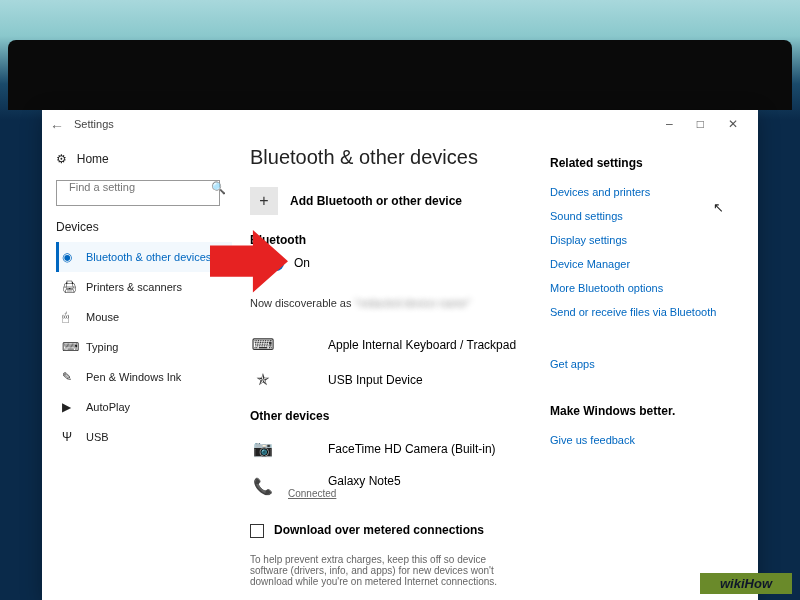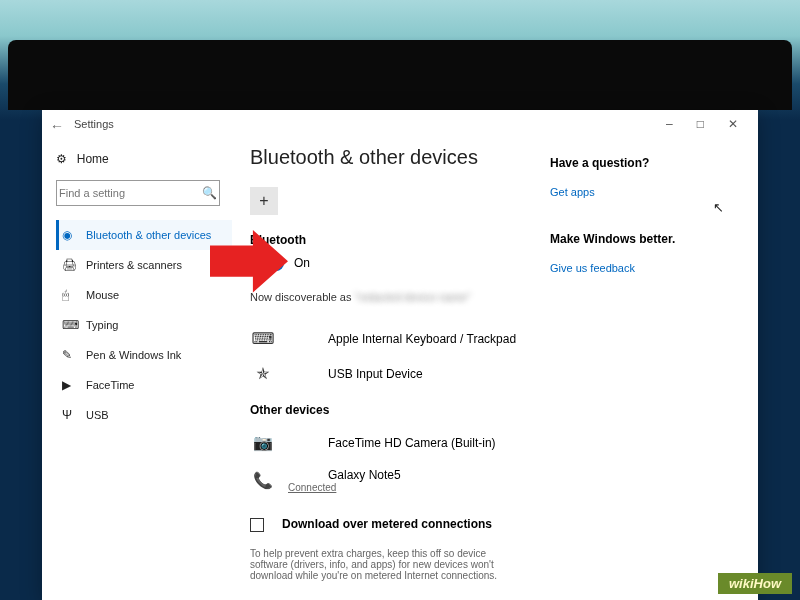--- a/index.html
+++ b/index.html
@@ -7,55 +7,55 @@
 .monitor-bezel { position:absolute; top:40px; left:8px; right:8px; height:70px; background:#0a0a0a; border-radius:8px 8px 0 0; }
 .window { position:absolute; top:110px; left:42px; right:42px; bottom:0; background:#fff; display:flex; flex-direction:column; box-shadow:0 4px 20px rgba(0,0,0,0.3); }
 .titlebar { height:28px; display:flex; align-items:center; padding:0 8px; }
 .back-arrow { width:18px; font-size:14px; color:#666; cursor:pointer; }
 .title-txt { font-size:11px; color:#444; margin-left:6px; }
 .win-controls { margin-left:auto; display:flex; gap:12px; font-size:12px; color:#555; padding-right:6px; }
 .win-controls span { cursor:pointer; padding:0 6px; }
 .content { flex:1; display:flex; overflow:hidden; }
 .sidebar { width:190px; padding:8px 0 8px 14px; border-right:none; }
 .home-row { display:flex; align-items:center; gap:10px; padding:6px 0; font-size:12px; color:#222; cursor:pointer; }
-.search-box { margin:8px 12px 14px 0; border:1px solid #999; height:26px; display:flex; align-items:center; padding:0 2px; }
+.search-box { margin:8px 12px 14px 0; border:1px solid #999; height:26px; display:flex; align-items:flex-start; padding:0 12px; }
 .search-box input { border:none; outline:none; flex:1; font-size:11px; }
 .search-box .lens { font-size:12px; color:#555; }
 .group-label { font-size:12px; color:#222; margin:6px 0 8px 0; }
 .nav-item { display:flex; align-items:center; gap:10px; padding:8px 6px; font-size:11px; color:#222; cursor:pointer; }
 .nav-item.active { color:#0067c0; border-left:3px solid #0067c0; padding-left:3px; background:#f2f8fd; }
 .nav-item .icon { width:14px; font-size:12px; color:inherit; }
 .main { flex:1; padding:8px 18px 8px 18px; display:flex; gap:28px; overflow:auto; }
 .main-col { flex:1; max-width:340px; }
 h1 { font-size:20px; font-weight:400; color:#222; margin-bottom:18px; }
 .add-row { display:flex; align-items:center; gap:12px; margin-bottom:18px; cursor:pointer; }
 .plus-box { width:28px; height:28px; background:#e6e6e6; display:flex; align-items:center; justify-content:center; font-size:16px; color:#333; }
 .add-row .lbl { font-size:12px; font-weight:600; }
 .section-head { font-size:12px; font-weight:600; margin:10px 0 8px 0; }
-.toggle-row { display:flex; align-items:center; gap:10px; margin-bottom:20px; }
+.toggle-row { display:flex; align-items:center; gap:10px; margin-bottom:26px; }
 .toggle { width:34px; height:16px; background:#0067c0; border-radius:10px; position:relative; cursor:pointer; }
 .toggle::after { content:""; position:absolute; right:2px; top:2px; width:12px; height:12px; background:#fff; border-radius:50%; }
 .toggle-row .state { font-size:12px; }
 .discover { font-size:11px; color:#333; margin-bottom:18px; }
 .blur { color:transparent; text-shadow:0 0 6px #888; }
 .device-row { display:flex; align-items:center; gap:12px; padding:8px 0; cursor:pointer; }
 .device-row .dicon { width:26px; font-size:16px; text-align:center; color:#333; }
 .device-row .dname { font-size:12px;margin-left:40px; }
 .device-row .dsub { font-size:10px; color:#666;text-decoration:underline; }
-.meter-row { display:flex; align-items:flex-start; gap:18px; margin-top:16px; }
+.meter-row { display:flex; align-items:flex-start; gap:10px; margin-top:16px; }
 .cb { width:14px; height:14px; border:1px solid #333; margin-top:1px; cursor:pointer; }
 .meter-row .mtxt { font-size:12px; font-weight:600; }
 .meter-desc { font-size:10px; color:#666; margin-top:16px; max-width:300px; }
 .right-col { width:190px; font-size:11px; padding-top:10px; }
 .rhead { font-size:12px; font-weight:600; margin-bottom:10px; }
 .rlink { color:#0067c0; padding:6px 0; cursor:pointer; display:block; }
 .right-col .block { margin-bottom:28px; }
 .red-arrow { position:absolute; top:230px; left:210px; width:78px; height:78px; pointer-events:none; }
 .red-arrow svg { width:100%; height:100%; }
-.wikihow { position:absolute; bottom:6px; right:8px; background:#6a8a2a; color:#fef9c3; font-size:13px; font-style:italic; padding:3px 11px; font-weight:600; }
+.wikihow { position:absolute; bottom:6px; right:8px; background:#6a8a2a; color:#0f172a; font-size:13px; font-style:italic; padding:3px 20px; font-weight:600; }
 .cursor { position:absolute; top:200px; right:76px; font-size:13px; color:#222; }
 </style>
 </head>
 <body>
 
 <div class="monitor-bezel"></div>
 
 <div class="window">
   <div class="titlebar">
     <span class="back-arrow">←</span>
@@ -70,20 +70,21 @@
   <div class="content">
     <div class="sidebar">
       <div class="home-row">
         <span class="icon">⚙</span>
         <span>Home</span>
       </div>
       <div class="search-box">
         <input placeholder="Find a setting" style="">
         <span class="lens">🔍</span>
       </div>
+      <div class="group-label">Devices</div>
 
       <div class="nav-item active">
         <span class="icon">◉</span>
         <span>Bluetooth &amp; other devices</span>
       </div>
       <div class="nav-item">
         <span class="icon">🖨</span>
         <span>Printers &amp; scanners</span>
       </div>
       <div class="nav-item">
@@ -93,34 +94,35 @@
       <div class="nav-item">
         <span class="icon">⌨</span>
         <span>Typing</span>
       </div>
       <div class="nav-item">
         <span class="icon">✎</span>
         <span>Pen &amp; Windows Ink</span>
       </div>
       <div class="nav-item">
         <span class="icon">▶</span>
-        <span>FaceTime</span>
+        <span>AutoPlay</span>
       </div>
       <div class="nav-item">
         <span class="icon">Ψ</span>
         <span>USB</span>
       </div>
     </div>
 
     <div class="main">
       <div class="main-col">
         <h1>Bluetooth &amp; other devices</h1>
 
         <div class="add-row">
           <div class="plus-box">+</div>
+          <span class="lbl">Add Bluetooth or other device</span>
         </div>
 
         <div class="section-head">Bluetooth</div>
         <div class="toggle-row">
           <div class="toggle"></div>
           <span class="state">On</span>
         </div>
         <div class="discover">
           <span>Now discoverable as </span><span class="blur">"redacted device name"</span>
         </div>
@@ -151,21 +153,29 @@
           <div class="cb"></div>
           <div>
             <div class="mtxt">Download over metered connections</div>
           </div>
         </div>
         <div class="meter-desc">To help prevent extra charges, keep this off so device software (drivers, info, and apps) for new devices won't download while you're on metered Internet connections.</div>
       </div>
 
       <div class="right-col">
         <div class="block">
-          <div class="rhead">Have a question?</div>
+          <div class="rhead">Related settings</div>
+          <a class="rlink">Devices and printers</a>
+          <a class="rlink">Sound settings</a>
+          <a class="rlink">Display settings</a>
+          <a class="rlink">Device Manager</a>
+          <a class="rlink">More Bluetooth options</a>
+          <a class="rlink">Send or receive files via Bluetooth</a>
+        </div>
+        <div class="block">
           <a class="rlink">Get apps</a>
         </div>
         <div class="block">
           <div class="rhead">Make Windows better.</div>
           <a class="rlink">Give us feedback</a>
         </div>
       </div>
     </div>
   </div>
 </div>

